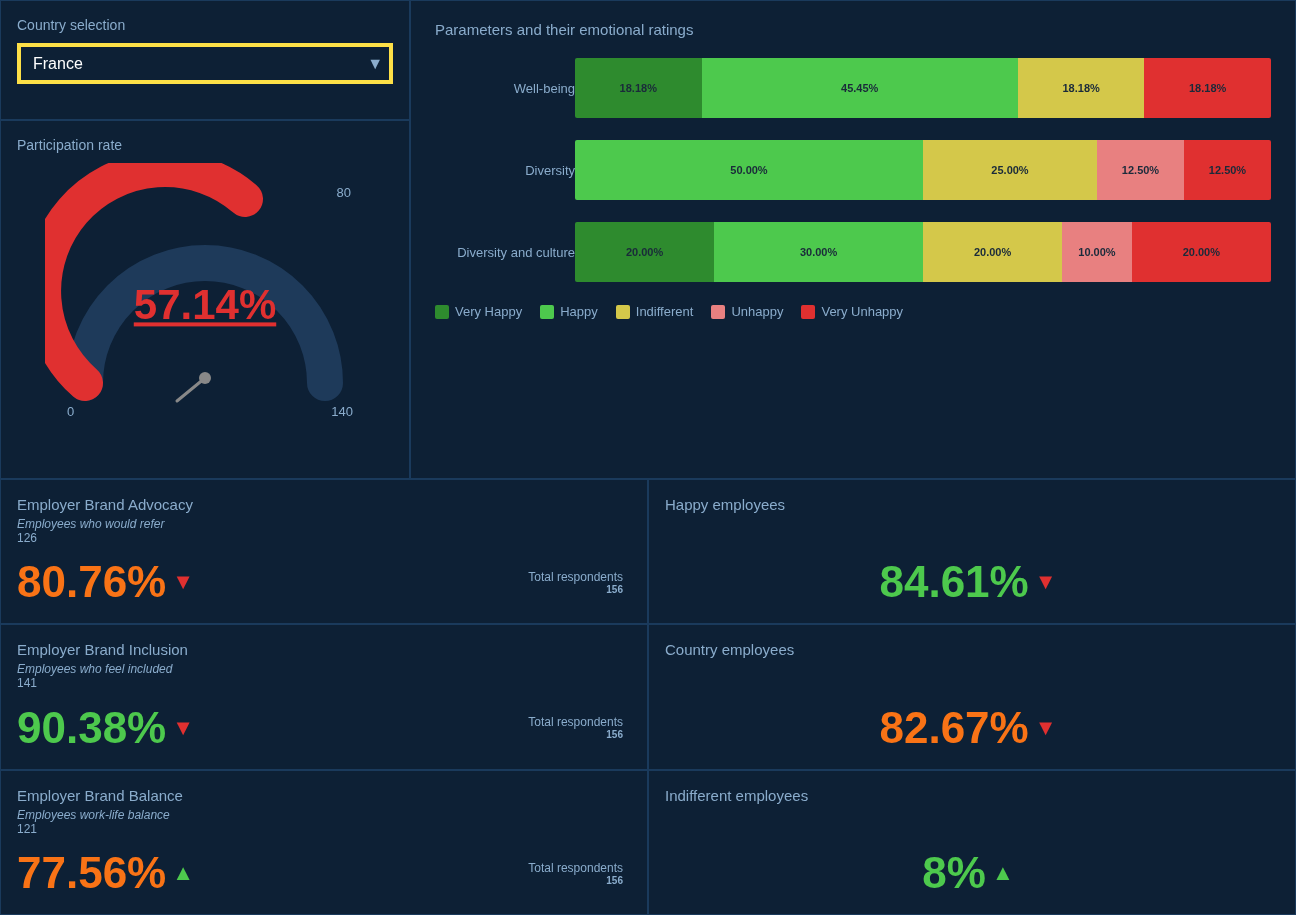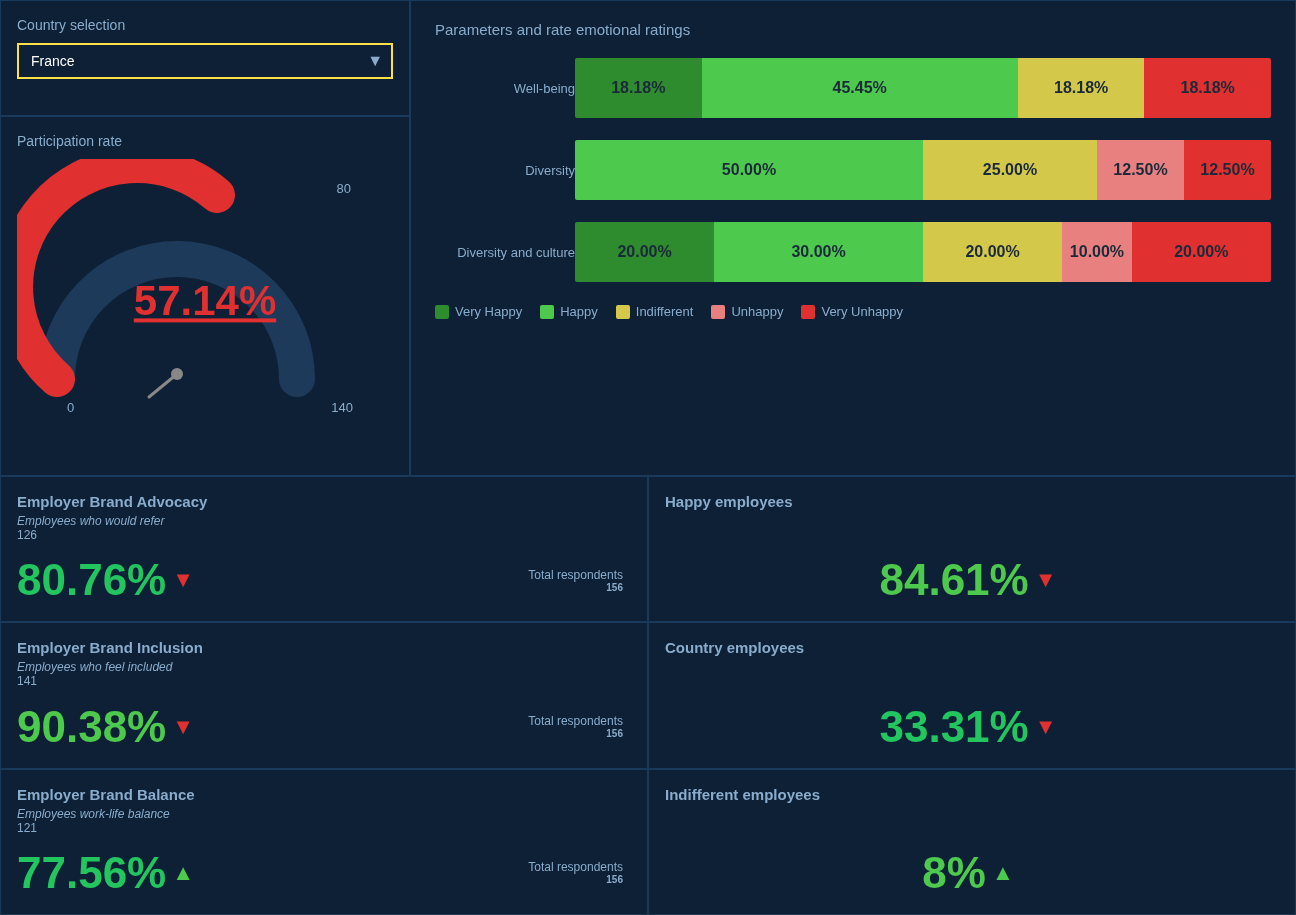--- a/index.html
+++ b/index.html
@@ -34,24 +34,24 @@
       margin-bottom: 10px;
     }
 
     .select-wrapper {
       position: relative;
     }
 
     .select-wrapper select {
       width: 100%;
       background: #0d2035;
-      border: 2px solid #fde047;
+      border: 4px solid #fde047;
       color: #ffffff;
       padding: 8px 12px;
-      font-size: 14px;
+      font-size: 16px;
       appearance: none;
       cursor: pointer;
     }
 
     .select-arrow {
       position: absolute;
       right: 10px;
       top: 50%;
       transform: translateY(-50%);
       color: #8aaccc;
@@ -66,20 +66,21 @@
       border: 1px solid #1a3a5c;
       padding: 16px;
       display: flex;
       flex-direction: column;
       align-items: flex-start;
     }
 
     .gauge-container {
       width: 100%;
       display: flex;
+      justify-content: center;
       align-items: center;
       position: relative;
       height: 280px;
     }
 
     .gauge-svg {
       width: 320px;
       height: 280px;
     }
 
@@ -154,21 +155,21 @@
       height: 60px;
       display: flex;
       border-radius: 2px;
       overflow: hidden;
     }
 
     .bar-segment {
       display: flex;
       align-items: center;
       justify-content: center;
-      font-size: 16px;
+      font-size: 11px;
       font-weight: bold;
       color: #1a2a3a;
       height: 100%;
     }
 
     .seg-very-happy { background: #2e8b2e; }
     .seg-happy { background: #4dc94d; }
     .seg-indifferent { background: #d4c84a; }
     .seg-unhappy { background: #e88080; }
     .seg-very-unhappy { background: #e03030; }
@@ -212,21 +213,21 @@
       display: flex;
       flex-direction: column;
       justify-content: space-between;
       position: relative;
       min-height: 130px;
     }
 
     .metric-title {
       font-size: 15px;
       color: #8aaccc;
-      font-weight: bold;
+      font-weight: normal;
     }
 
     .metric-subtitle {
       font-size: 12px;
       color: #8aaccc;
       margin-top: 4px;
       font-style: italic;
     }
 
     .metric-count {
@@ -238,21 +239,21 @@
       display: flex;
       align-items: center;
       justify-content: space-between;
     }
 
     .metric-value {
       font-size: 44px;
       font-weight: bold;
     }
 
-    .metric-value.yellow { color: #22c55e; }
+    .metric-value.yellow { color: #f97316; }
     .metric-value.green { color: #4dc94d; }
 
     .metric-right {
       text-align: right;
       display: flex;
       flex-direction: column;
       align-items: flex-end;
       justify-content: center;
     }
 
@@ -316,21 +317,21 @@
         <circle cx="160" cy="215" r="6" fill="#888"></circle>
       </svg>
       <div class="gauge-label-80">80</div>
       <div class="gauge-value">57.14%</div>
       <div class="gauge-label-0">0</div>
       <div class="gauge-label-140">140</div>
     </div>
   </div>
 
   <div class="parameters-panel">
-    <div class="parameters-title">Parameters and rate emotional ratings</div>
+    <div class="parameters-title">Parameters and their emotional ratings</div>
 
     <div class="bar-row">
       <div class="bar-label">Well-being</div>
       <div class="bar-track">
         <div class="bar-segment seg-very-happy" style="width:18.18%">18.18%</div>
         <div class="bar-segment seg-happy" style="width:45.45%">45.45%</div>
         <div class="bar-segment seg-indifferent" style="width:18.18%">18.18%</div>
         <div class="bar-segment seg-very-unhappy" style="width:18.18%">18.18%</div>
       </div>
     </div>
@@ -429,21 +430,21 @@
         </div>
       </div>
     </div>
 
     <div class="metric-panel">
       <div>
         <div class="metric-title">Country employees</div>
       </div>
       <div class="metric-value-row" style="justify-content:center">
         <div class="value-with-arrow">
-          <span class="metric-value yellow">33.31%</span>
+          <span class="metric-value yellow">82.67%</span>
           <span class="arrow-down">▼</span>
         </div>
       </div>
     </div>
 
     <div class="metric-panel">
       <div>
         <div class="metric-title">Employer Brand Balance</div>
         <div class="metric-subtitle">Employees work-life balance</div>
         <div class="metric-count">121</div>

